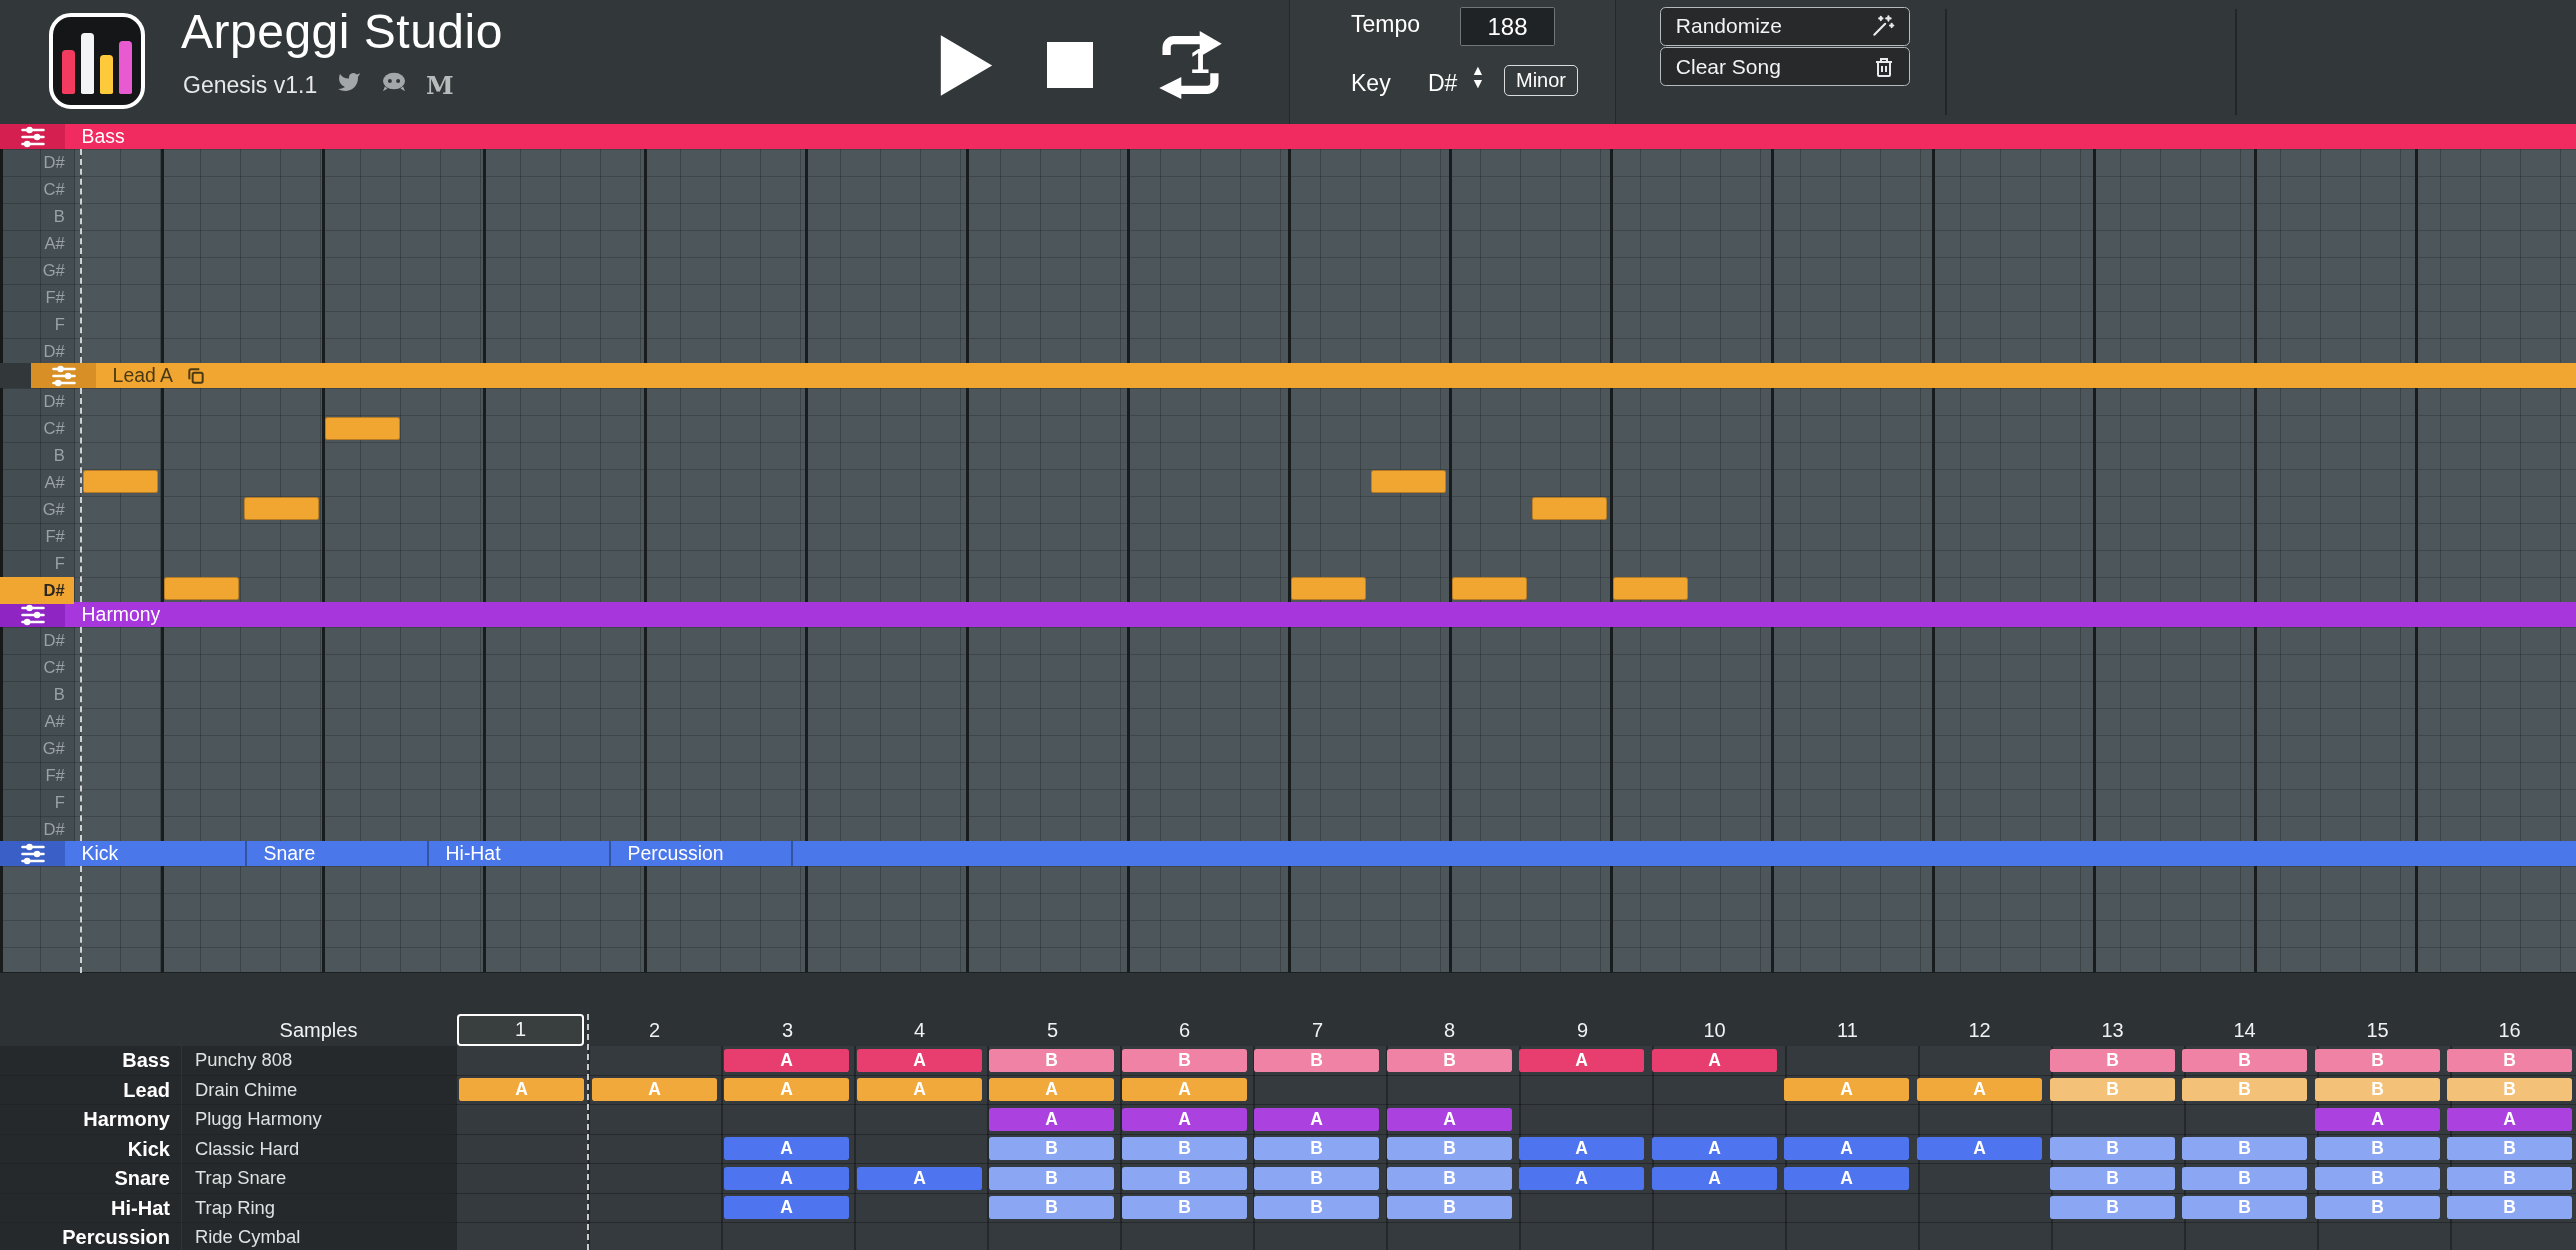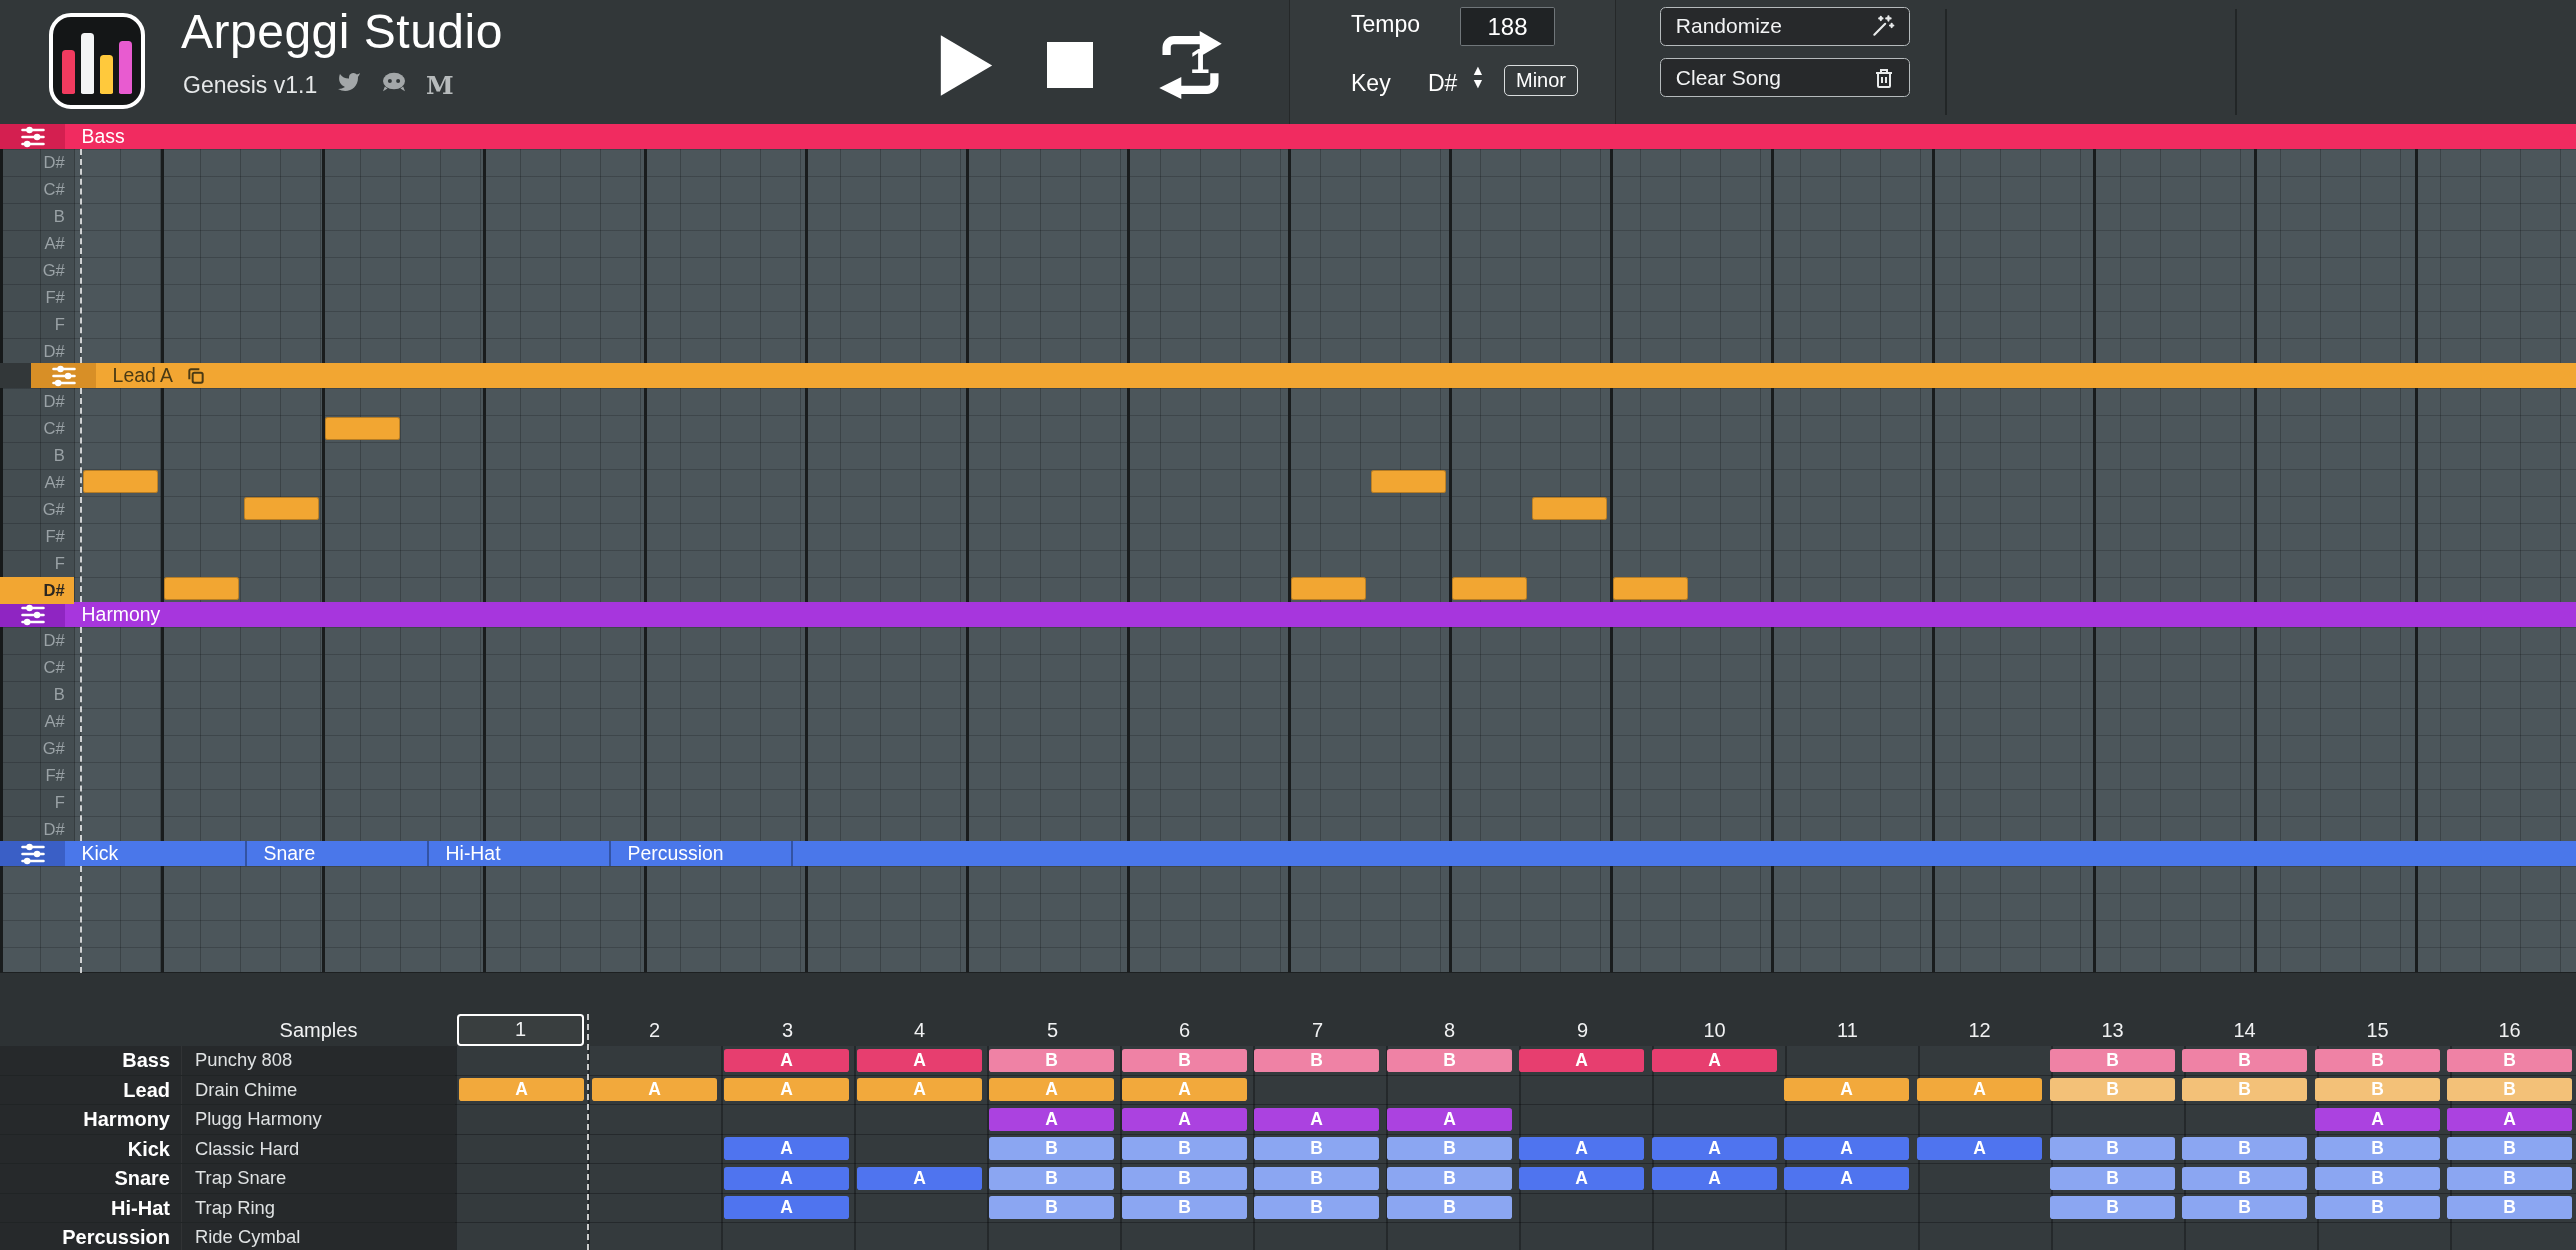--- a/index.html
+++ b/index.html
@@ -34,21 +34,21 @@
   .key-spinner{position:absolute;left:181px;top:65px;display:flex;flex-direction:column;
         line-height:11px;font-size:14px;color:#fff;cursor:pointer;gap:1.8px;}
   .minor-chip{position:absolute;left:214px;top:65px;border:1.8px solid #d9dcdd;border-radius:5px;
         padding:2.8px 11px;font-size:20px;color:#fff;}
 
   .btn-group{position:absolute;top:0;height:92px;text-decoration:underline;}
   .hbtn{position:absolute;left:0;right:0;height:39px;background:#27292b;border:1.8px solid #b5babc;
         border-radius:5.5px;color:#f2f3f4;font-size:21px;display:flex;align-items:center;
         justify-content:space-between;padding:0 13px 0 14.8px;box-sizing:border-box;cursor:pointer;
         font-family:inherit;}
-  .hbtn.r1{top:6.5px}.hbtn.r2{top:58px}
+  .hbtn.r1{top:6.5px}.hbtn.r2{top:47px}
   .hdr-sep{position:absolute;top:9.2px;bottom:9.2px;width:1.8px;background:rgba(0,0,0,.3);}
 
   
   #tracks{position:absolute;left:0;top:124px;width:100%;}
   .track-header{height:25px;display:flex;align-items:stretch;position:relative;}
   .track-icon-box{width:65px;display:flex;align-items:center;justify-content:center;cursor:pointer;}
   .track-name{margin-left:16.6px;align-self:center;color:#fff;font-size:19.4px;}
   .copy-box{margin-left:13px;align-self:center;display:flex;cursor:pointer;}
   .drum-segment{width:182px;border-right:2.8px solid rgba(0,0,0,.3);display:flex;align-items:center;
         padding-left:16.6px;color:#fff;font-size:19.4px;box-sizing:border-box;cursor:pointer;}

